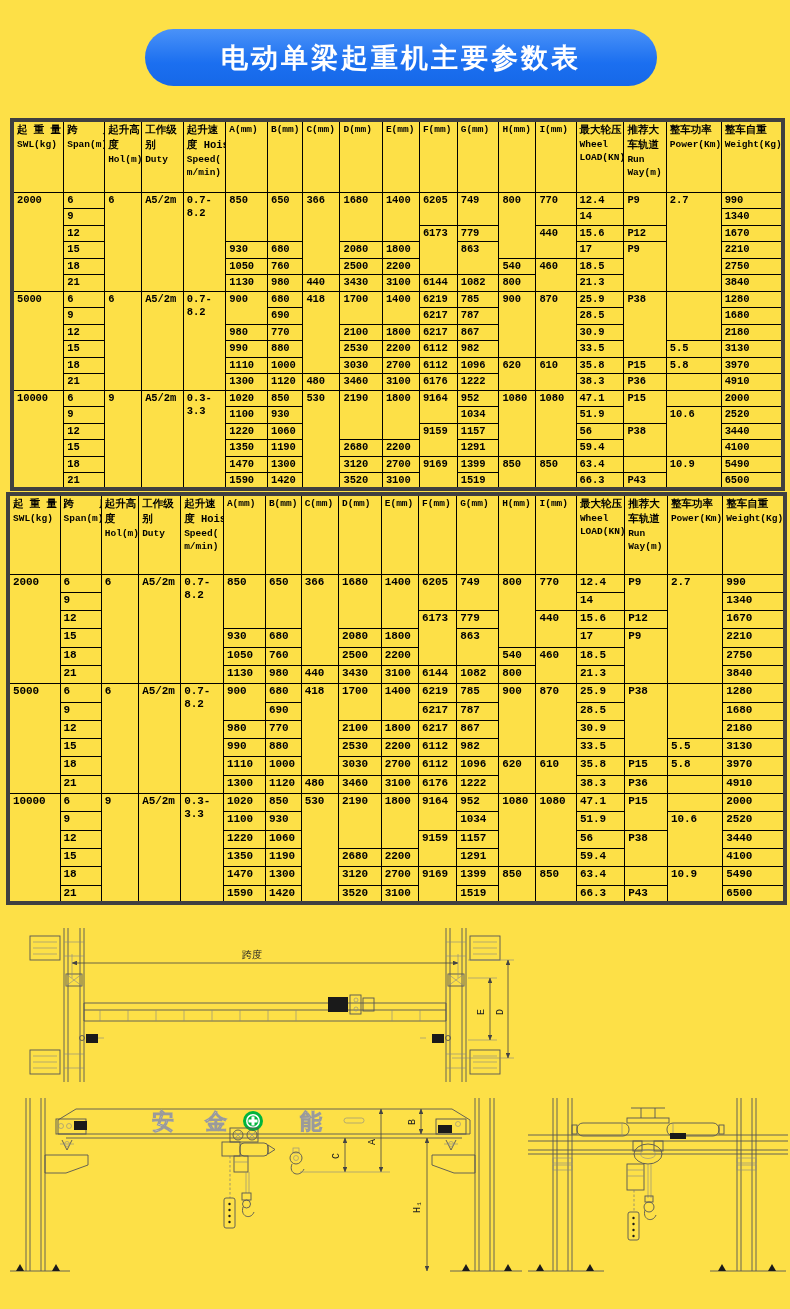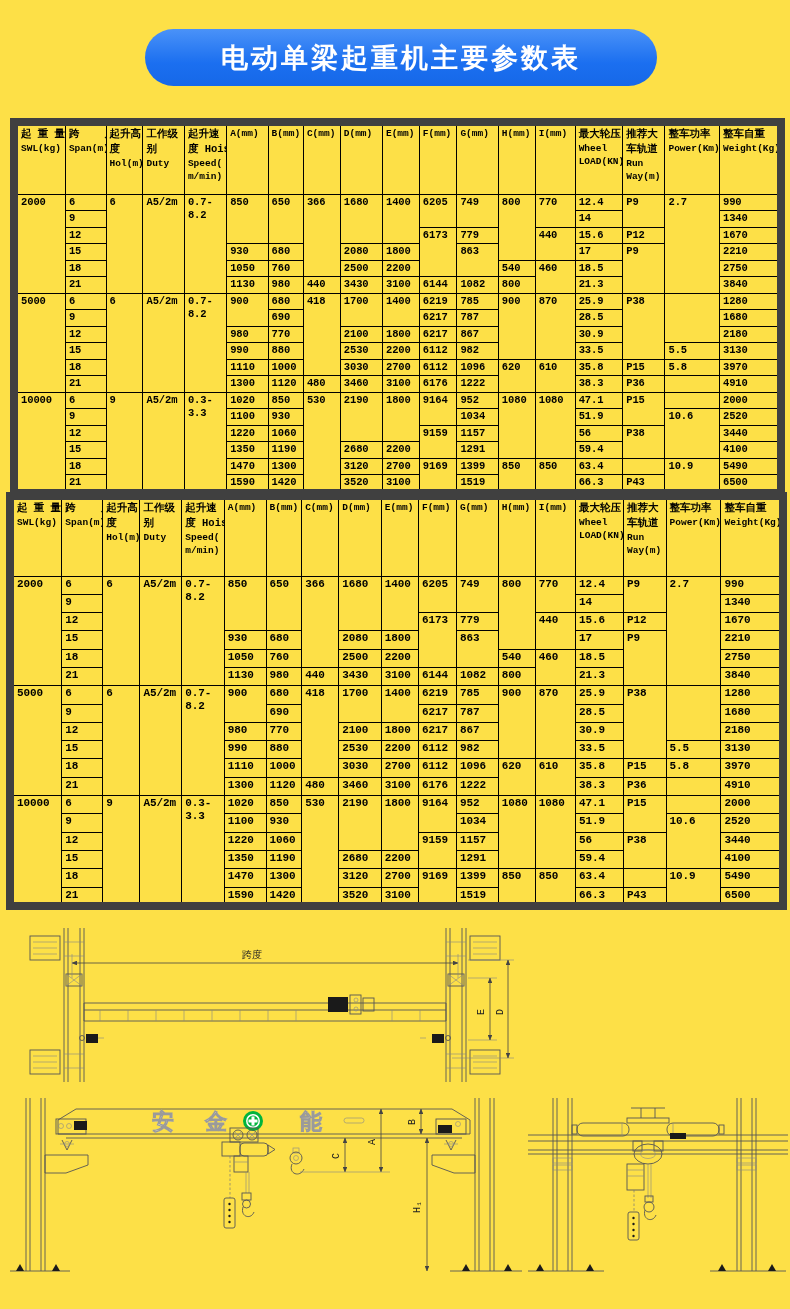--- a/index.html
+++ b/index.html
@@ -4,21 +4,21 @@
 <style>
   html,body{margin:0;padding:0;background:#fff;}
   .page{position:relative;width:790px;height:1309px;background:#fde047;overflow:hidden;
         font-family:Liberation Mono, monospace;}
   .banner{position:absolute;left:145px;top:29px;width:512px;height:57px;border-radius:29px;
         background:linear-gradient(180deg,#4a92f8 0%,#1b6ff0 60%,#1668e8 100%);
         display:flex;align-items:center;justify-content:center;}
   .banner span{color:#fff;font-size:27px;font-weight:bold;letter-spacing:3px;}
 
   .tbl{position:absolute;}
-  .tbl table{border-collapse:collapse;table-layout:fixed;width:100%;border:8px solid #404040;padding-left:12px;}
+  .tbl table{border-collapse:collapse;table-layout:fixed;width:100%;border:4px solid #404040;padding-left:12px;}
   .tbl th,.tbl td{border:1px solid #000;vertical-align:top;text-align:left;
         padding:1px 1px 0 3px;font-weight:bold;color:#000;overflow:hidden;}
   .tbl td{font-size:10.5px;line-height:13px;letter-spacing:-0.1px;}
   .tbl th div{white-space:pre;}
   .tbl th .cn{font-size:10.5px;line-height:15px;}
   .tbl th .en{font-size:9.5px;line-height:13px;}
   .tbl1{left:10px;top:118px;width:775px;}
   .tbl1 thead tr{height:72px;}
   .tbl1 tbody tr{height:16.5px;}
   .tbl2{left:6px;top:492px;width:781px;}

